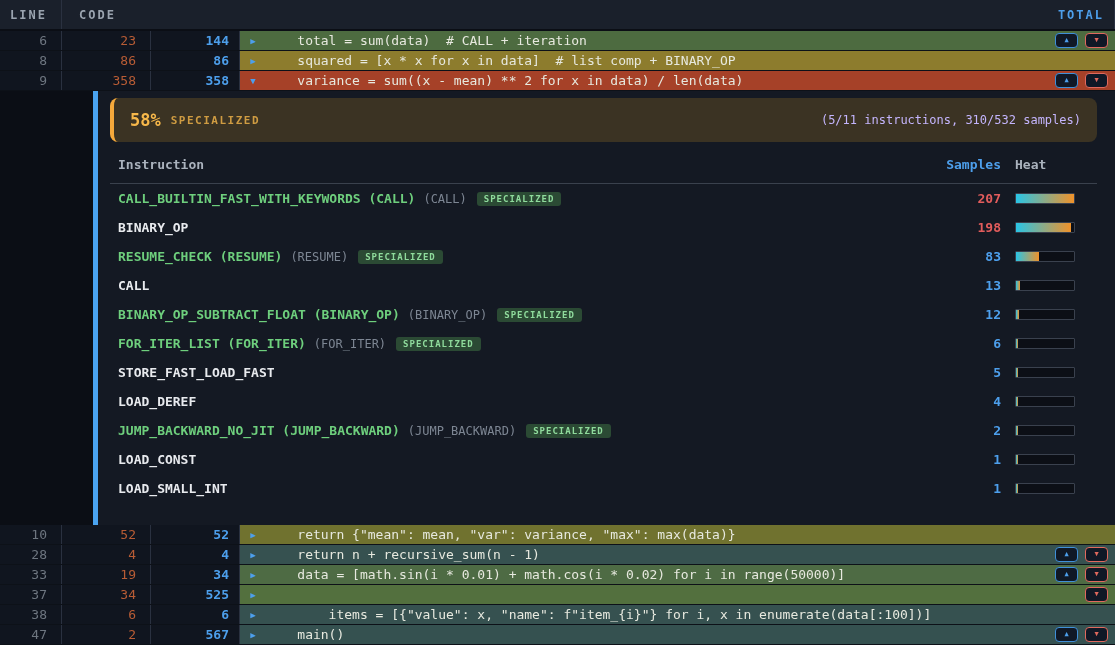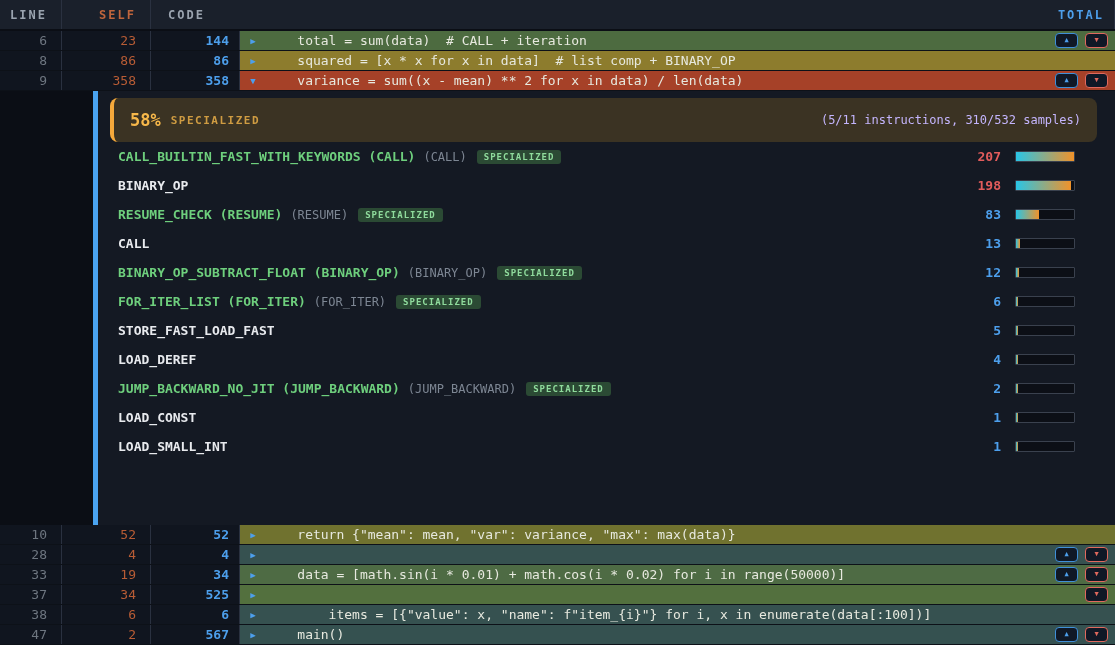--- a/index.html
+++ b/index.html
@@ -62,21 +62,20 @@
   .heatbar { width:60px; height:11px; border:1px solid #3a414e; background:#0c0f16; border-radius:1px; }
   .heatfill { height:100%; background:linear-gradient(90deg,#29c5e6,#f0922a); }
 </style>
 </head>
 <body>
 
 <div class="app">
 
   <div class="hdr">
     <div class="cell col-line">LINE</div>
-    <div class="cell col-self c-self">SELF</div>
     <div class="cell col-code">CODE</div>
     <div class="cell col-total c-total">TOTAL</div>
   </div>
 
   <div id="top-rows">
       <div class="crow">
         <div class="cell col-line line">6</div>
         <div class="cell col-self self">23</div>
         <div class="cell col-total total">144</div>
         <div class="cell col-code code" style="background: rgb(77, 107, 64);">
@@ -115,20 +114,25 @@
     <div class="panel-gutter"></div>
     <div class="panel-line"></div>
     <div class="panel-body">
 
       <div class="banner">
         <span class="pct">58%</span>
         <span class="pct-label">SPECIALIZED</span>
         <span class="summary">(5/11 instructions, 310/532 samples)</span>
       </div>
 
+      <div class="ithead">
+        <span class="h-instr">Instruction</span>
+        <span class="h-samples">Samples</span>
+        <span class="h-heat">Heat</span>
+      </div>
 
       <div id="instr-rows">
           <div class="irow">
             <span class="iname spec">CALL_BUILTIN_FAST_WITH_KEYWORDS (CALL)</span>
             <span class="ibase">(CALL)</span>
             <span class="badge">SPECIALIZED</span>
             <span class="ispacer"></span>
             <span class="isamples" style="color: rgb(226, 92, 92);">207</span>
             <span class="iheat">
               <div class="heatbar">
@@ -259,20 +263,21 @@
           <pre class="src">    return {"mean": mean, "var": variance, "max": max(data)}</pre>
           <span class="rspacer"></span>
         </div>
       </div>
       <div class="crow">
         <div class="cell col-line line">28</div>
         <div class="cell col-self self">4</div>
         <div class="cell col-total total">4</div>
         <div class="cell col-code code" style="background: rgb(54, 81, 80);">
           <span class="arrow">▶</span>
+          <pre class="src">    return n + recursive_sum(n - 1)</pre>
           <span class="rspacer"></span>
           <div class="navbtn btn-up">▲</div>
           <div class="navbtn btn-down">▼</div>
         </div>
       </div>
       <div class="crow">
         <div class="cell col-line line">33</div>
         <div class="cell col-self self">19</div>
         <div class="cell col-total total">34</div>
         <div class="cell col-code code" style="background: rgb(78, 107, 68);">

